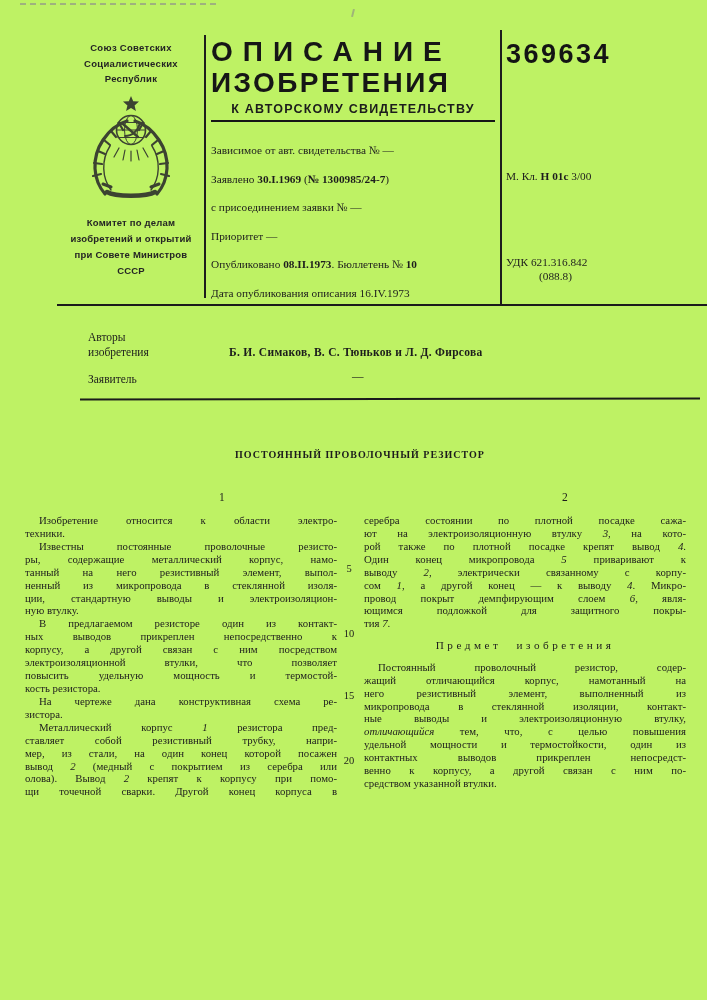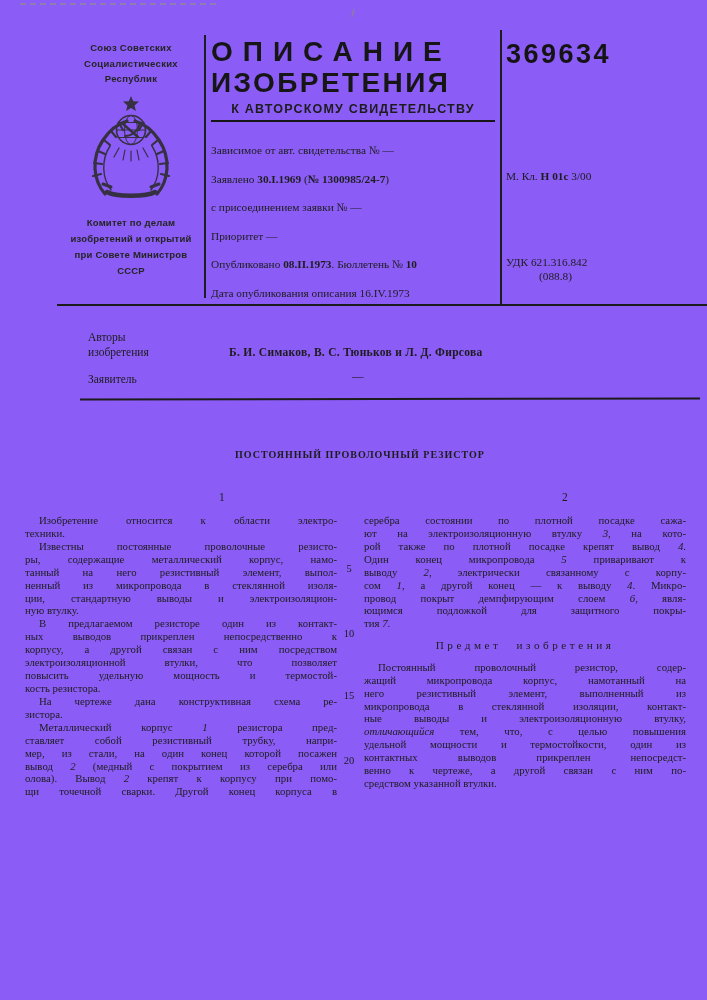--- a/index.html
+++ b/index.html
@@ -1,16 +1,16 @@
 <!DOCTYPE html>
 <html><head>
 <meta charset="utf-8">
 <style>
   html,body{margin:0;padding:0;background:#fcfcf9;}
-  .page{position:relative;width:707px;height:1000px;background:#8b5cf6;overflow:hidden;
+  .page{position:relative;width:707px;height:1000px;background:#bef264;overflow:hidden;
         font-family:"Liberation Serif",serif;color:#1c1c1c;}
 
   
   .artifact-topline{position:absolute;top:3px;left:20px;width:196px;border-top:2px dashed #90908c;opacity:.65;}
   .artifact-speck{position:absolute;top:9px;left:352px;width:2px;height:8px;background:#8a8a86;transform:rotate(14deg);opacity:.6;}
 
   
   .h-left{position:absolute;left:32px;top:40px;width:198px;text-align:center;
           font-family:"Liberation Sans",sans-serif;font-weight:bold;color:#242424;}
   .union{font-size:9.5px;line-height:15.5px;letter-spacing:.3px;}
@@ -191,28 +191,28 @@
         <div class="bline">Один конец микропровода <i>5</i> приваривают к</div>
         <div class="bline">выводу <i>2</i>, электрически связанному с корпу-</div>
         <div class="bline">сом <i>1</i>, а другой конец — к выводу <i>4</i>. Микро-</div>
         <div class="bline">провод покрыт демпфирующим слоем <i>6</i>, явля-</div>
         <div class="bline">ющимся подложкой для защитного покры-</div>
         <div class="bline pend">тия <i>7</i>.</div>
       </div>
     <div class="claim-heading">Предмет изобретения</div>
     <div>
         <div class="bline indent">Постоянный проволочный резистор, содер-</div>
-        <div class="bline">жащий микропровода корпус, намотанный на</div>
+        <div class="bline">жащий отличающийся корпус, намотанный на</div>
         <div class="bline">него резистивный элемент, выполненный из</div>
         <div class="bline">микропровода в стеклянной изоляции, контакт-</div>
         <div class="bline">ные выводы и электроизоляционную втулку,</div>
         <div class="bline"><i>отличающийся</i> тем, что, с целью повышения</div>
         <div class="bline">удельной мощности и термостойкости, один из</div>
         <div class="bline">контактных выводов прикреплен непосредст-</div>
-        <div class="bline">венно к чертеже, а другой связан с ним по-</div>
+        <div class="bline">венно к корпусу, а другой связан с ним по-</div>
         <div class="bline pend">средством указанной втулки.</div>
       </div>
   </div>
 
   <div class="gutters">
       <div class="gn">5</div>
       <div class="gn">10</div>
       <div class="gn">15</div>
       <div class="gn">20</div>
     </div>

